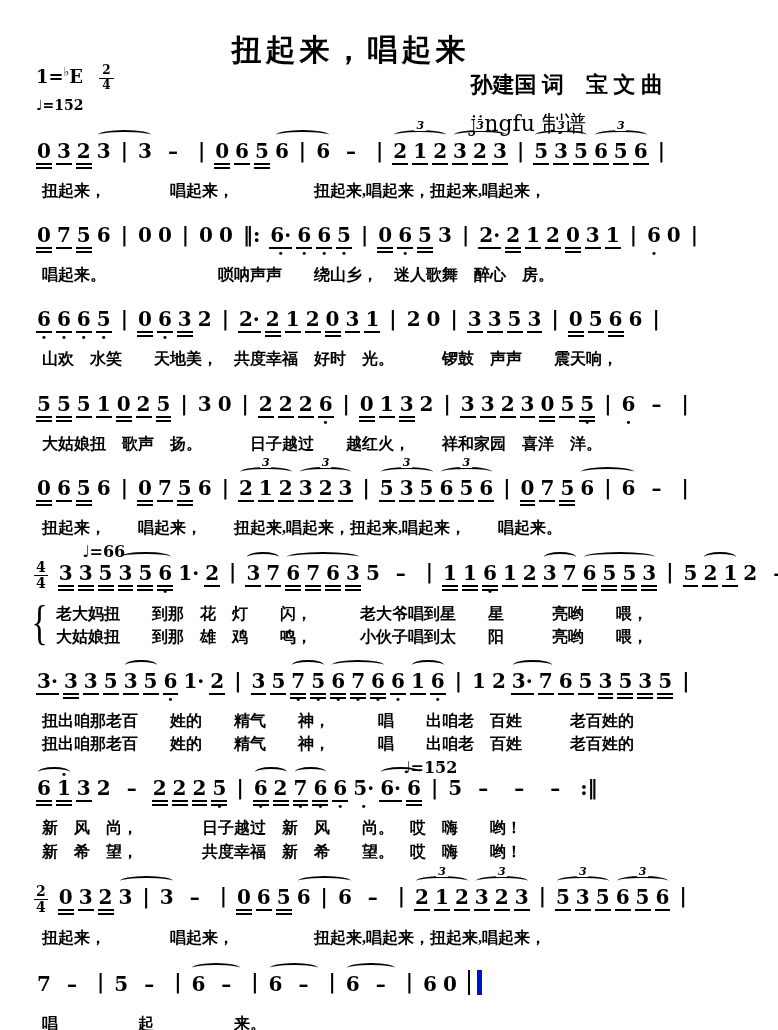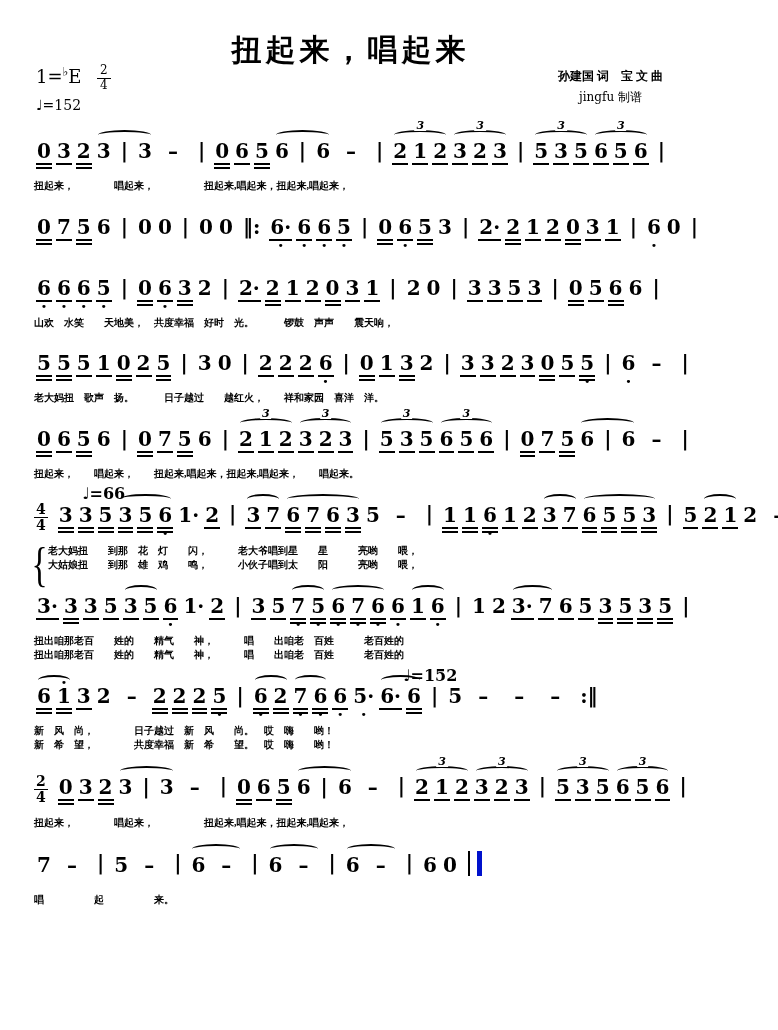--- a/index.html
+++ b/index.html
@@ -1,24 +1,24 @@
 <!DOCTYPE html>
 <html style="--final-bar: #0011cc;"><head>
 <meta charset="utf-8">
 <style>
   html,body{margin:0;padding:0;background:#fff;color:#000}
   body{width:778px;height:1030px;overflow:hidden;font-family:"Liberation Serif",serif}
   .page{position:relative;width:701px;height:1030px;box-sizing:border-box}
 
   .title{ text-align:center;font-size:30px;font-weight:bold;letter-spacing:4px;padding-top:30px}
 
-  .credits{position:absolute;right:38px;top:66px;text-align:center;font-size:12px;line-height:1.75;font-weight:bold}
+  .credits{position:absolute;right:38px;top:66px;text-align:left;font-size:22px;line-height:1.75;font-weight:bold}
   .credits .en{font-family:"DejaVu Serif",serif;font-weight:normal}
 
-  .keyblock{position:absolute;left:36px;top:64px;font-size:18px;font-weight:normal;font-family:"DejaVu Serif",serif}
+  .keyblock{position:absolute;left:36px;top:64px;font-size:18px;font-weight:bold;font-family:"DejaVu Serif",serif}
   .keyblock sup{font-size:12px}
   .frac{display:inline-block;vertical-align:middle;margin-left:10px;font-size:12px;text-align:center;line-height:1.15}
   .frac .ft{display:block;border-bottom:1.5px solid #000;padding:0 3px}
   .frac .fb{display:block}
   .tempo{margin-top:4px;font-size:14px}
 
   #score{position:absolute;top:120px;left:0;right:0}
   .score-line{position:relative;margin:0 8px 2px 34px}
   .music-row{position:relative;padding:19px 0 10px 0;white-space:nowrap;
              font-family:"DejaVu Serif",serif;font-weight:bold;font-size:20px}
@@ -46,21 +46,21 @@
              border-right:5px solid var(--final-bar,#0011cc);margin:0 0 0 8px;vertical-align:-4px}
 
   .timesig{display:inline-block;vertical-align:-8px;margin-right:8px;font-size:14px;
            line-height:1.1;text-align:center;font-weight:bold}
   .timesig .tt{display:block;border-bottom:1.5px solid #000;padding:0 2px}
   .timesig .tb{display:block}
   .tempo-above{position:absolute;top:1px;left:48px;font-size:16px;font-weight:bold;font-family:"DejaVu Serif",serif}
   .tempo-mid{left:56%}
 
   .lyrics-block{position:relative}
-  .lyrics-row{font-size:10px;line-height:1.45;margin-left:0;white-space:nowrap;font-weight:bold}
+  .lyrics-row{font-size:16px;line-height:1.45;margin-left:8px;white-space:nowrap;font-weight:bold}
   .verse-block{padding-left:14px}
   .brace{position:absolute;left:-6px;top:-3px;font-size:48px;font-weight:normal;line-height:1;transform:scaleX(.7)}
 </style>
 </head>
 <body>
 
 <div class="page">
 
   <div class="title">扭起来，唱起来</div>
 
@@ -82,31 +82,34 @@
 
   <div id="score">
       <div class="score-line">
         <div class="music-row"><span class="note u2">0</span><span class="note u1">3</span><span class="note u2">2</span><span class="grp"><span class="note">3</span><span class="bar">|</span><span class="note">3</span></span><span class="dash">–</span><span class="bar">|</span><span class="note u2">0</span><span class="note u1">6</span><span class="note u2">5</span><span class="grp"><span class="note">6</span><span class="bar">|</span><span class="note">6</span></span><span class="dash">–</span><span class="bar">|</span><span class="grp" data-n="3"><span class="note u1">2</span><span class="note u1">1</span><span class="note u1">2</span></span><span class="grp" data-n="3"><span class="note u1">3</span><span class="note u1">2</span><span class="note u1">3</span></span><span class="bar">|</span><span class="grp" data-n="3"><span class="note u1">5</span><span class="note u1">3</span><span class="note u1">5</span></span><span class="grp" data-n="3"><span class="note u1">6</span><span class="note u1">5</span><span class="note u1">6</span></span><span class="bar">|</span></div>
         <div class="lyrics-block">
           <div class="lyrics-row">扭起来，　　　　唱起来，　　　　　扭起来,唱起来，扭起来,唱起来，</div>
         </div>
       </div>
       <div class="score-line">
         <div class="music-row"><span class="note u2">0</span><span class="note u1">7</span><span class="note u2">5</span><span class="note">6</span><span class="bar">|</span><span class="note">0</span><span class="note">0</span><span class="bar">|</span><span class="note">0</span><span class="note">0</span><span class="bar">‖:</span><span class="note u1 db">6·</span><span class="note u1 db">6</span><span class="note u1 db">6</span><span class="note u1 db">5</span><span class="bar">|</span><span class="note u2">0</span><span class="note u1 db">6</span><span class="note u2">5</span><span class="note">3</span><span class="bar">|</span><span class="note u1">2·</span><span class="note u2">2</span><span class="note u1">1</span><span class="note u1">2</span><span class="note u2">0</span><span class="note u1">3</span><span class="note u1">1</span><span class="bar">|</span><span class="note db">6</span><span class="note">0</span><span class="bar">|</span></div>
+        <div class="lyrics-block">
+          <div class="lyrics-row">唱起来。　　　　　　　唢呐声声　　绕山乡，　迷人歌舞　醉心　房。</div>
+        </div>
       </div>
       <div class="score-line">
         <div class="music-row"><span class="note u1 db">6</span><span class="note u1 db">6</span><span class="note u1 db">6</span><span class="note u1 db">5</span><span class="bar">|</span><span class="note u2">0</span><span class="note u1 db">6</span><span class="note u2">3</span><span class="note">2</span><span class="bar">|</span><span class="note u1">2·</span><span class="note u2">2</span><span class="note u1">1</span><span class="note u1">2</span><span class="note u2">0</span><span class="note u1">3</span><span class="note u1">1</span><span class="bar">|</span><span class="note">2</span><span class="note">0</span><span class="bar">|</span><span class="note u1">3</span><span class="note u1">3</span><span class="note u1">5</span><span class="note u1">3</span><span class="bar">|</span><span class="note u2">0</span><span class="note u1">5</span><span class="note u2">6</span><span class="note">6</span><span class="bar">|</span></div>
         <div class="lyrics-block">
           <div class="lyrics-row">山欢　水笑　　天地美，　共度幸福　好时　光。　　　锣鼓　声声　　震天响，</div>
         </div>
       </div>
       <div class="score-line">
         <div class="music-row"><span class="note u2">5</span><span class="note u2">5</span><span class="note u1">5</span><span class="note u1">1</span><span class="note u2">0</span><span class="note u1">2</span><span class="note u2">5</span><span class="bar">|</span><span class="note">3</span><span class="note">0</span><span class="bar">|</span><span class="note u1">2</span><span class="note u1">2</span><span class="note u1">2</span><span class="note u1 db">6</span><span class="bar">|</span><span class="note u2">0</span><span class="note u1">1</span><span class="note u2">3</span><span class="note">2</span><span class="bar">|</span><span class="note u1">3</span><span class="note u1">3</span><span class="note u1">2</span><span class="note u1">3</span><span class="note u2">0</span><span class="note u1">5</span><span class="note u2 db">5</span><span class="bar">|</span><span class="note db">6</span><span class="dash">–</span><span class="bar">|</span></div>
         <div class="lyrics-block">
-          <div class="lyrics-row">老大妈扭　歌声　扬。　　　日子越过　　越红火，　　祥和家园　喜洋　洋。</div>
+          <div class="lyrics-row">大姑娘扭　歌声　扬。　　　日子越过　　越红火，　　祥和家园　喜洋　洋。</div>
         </div>
       </div>
       <div class="score-line">
         <div class="music-row"><span class="note u2">0</span><span class="note u1">6</span><span class="note u2">5</span><span class="note">6</span><span class="bar">|</span><span class="note u2">0</span><span class="note u1">7</span><span class="note u2">5</span><span class="note">6</span><span class="bar">|</span><span class="grp" data-n="3"><span class="note u1">2</span><span class="note u1">1</span><span class="note u1">2</span></span><span class="grp" data-n="3"><span class="note u1">3</span><span class="note u1">2</span><span class="note u1">3</span></span><span class="bar">|</span><span class="grp" data-n="3"><span class="note u1">5</span><span class="note u1">3</span><span class="note u1">5</span></span><span class="grp" data-n="3"><span class="note u1">6</span><span class="note u1">5</span><span class="note u1">6</span></span><span class="bar">|</span><span class="note u2">0</span><span class="note u1">7</span><span class="note u2">5</span><span class="grp"><span class="note">6</span><span class="bar">|</span><span class="note">6</span></span><span class="dash">–</span><span class="bar">|</span></div>
         <div class="lyrics-block">
           <div class="lyrics-row">扭起来，　　唱起来，　　扭起来,唱起来，扭起来,唱起来，　　唱起来。</div>
         </div>
       </div>
       <div class="score-line">
         <div class="music-row"><span class="tempo-above">♩=66</span><span class="timesig"><span class="tt">4</span><span class="tb">4</span></span><span class="note u2">3</span><span class="note u2">3</span><span class="note u2">5</span><span class="grp"><span class="note u2">3</span><span class="note u2">5</span><span class="note u2 db">6</span></span><span class="note">1·</span><span class="note u1">2</span><span class="bar">|</span><span class="grp"><span class="note u1">3</span><span class="note u1">7</span></span><span class="grp"><span class="note u2">6</span><span class="note u2">7</span><span class="note u2">6</span><span class="note u2">3</span></span><span class="note">5</span><span class="dash">–</span><span class="bar">|</span><span class="note u2">1</span><span class="note u2">1</span><span class="note u2 db">6</span><span class="note u1">1</span><span class="note u1">2</span><span class="grp"><span class="note u1">3</span><span class="note u1">7</span></span><span class="grp"><span class="note u2">6</span><span class="note u2">5</span><span class="note u2">5</span><span class="note u2">3</span></span><span class="bar">|</span><span class="note u1">5</span><span class="grp"><span class="note u1">2</span><span class="note u1">1</span></span><span class="note">2</span><span class="dash">–</span></div>

